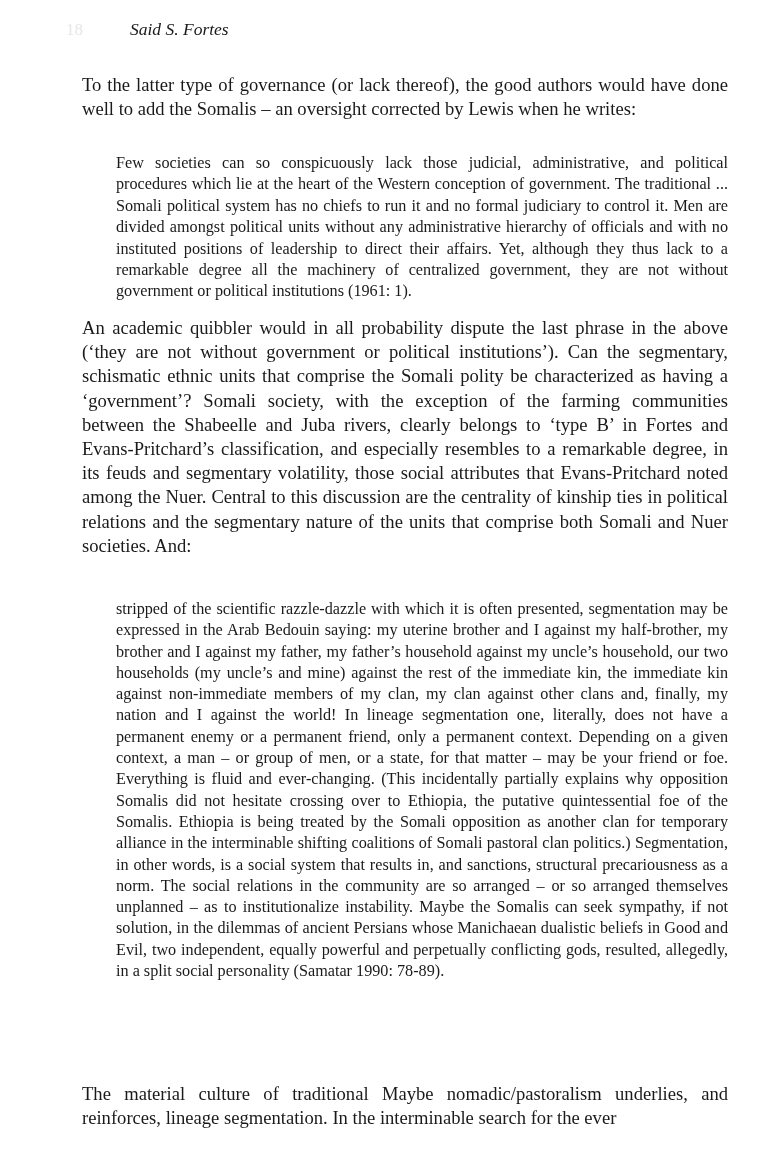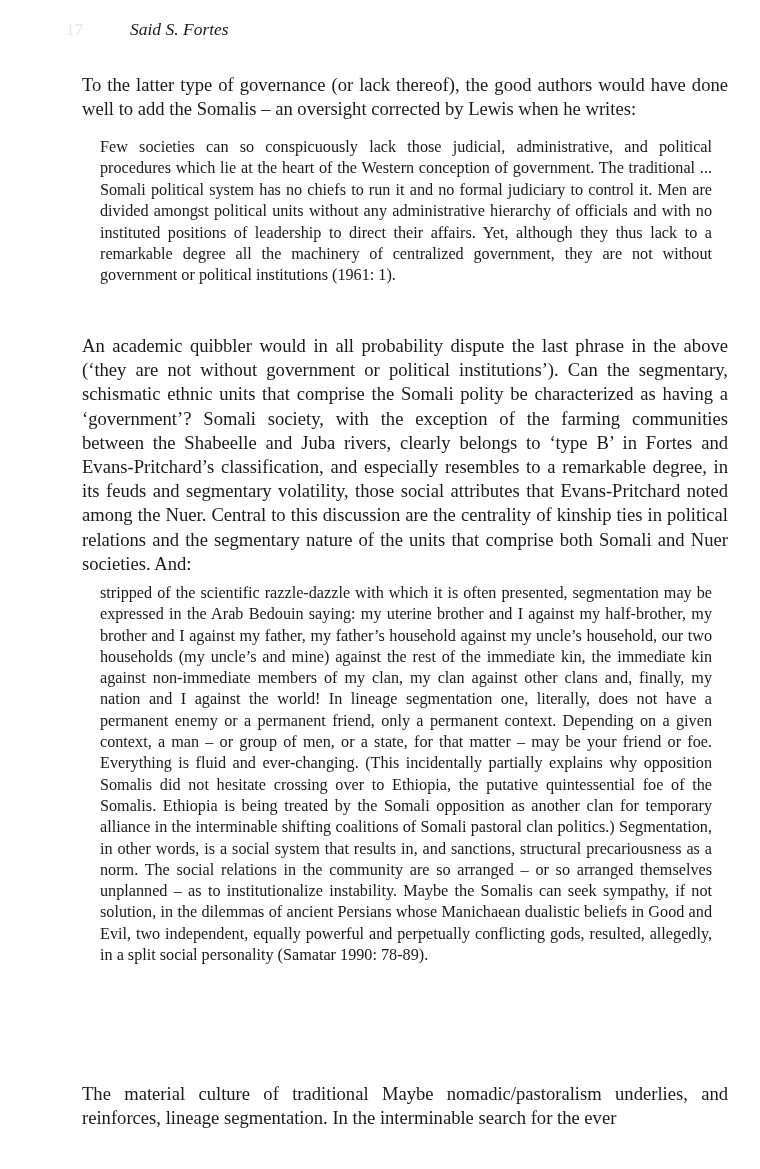--- a/index.html
+++ b/index.html
@@ -1,29 +1,29 @@
 <!DOCTYPE html>
 <html><head>
 <meta charset="utf-8">
 <style>
   html, body { margin: 0; padding: 0; background: #ffffff; }
   body { width: 760px; height: 1169px; position: relative; overflow: hidden; color: #1a1a1a; font-family: "Liberation Serif", "DejaVu Serif", serif; }
   .page-number { position: absolute; left: 66px; top: 20px; font-size: 17px; color: #e6e6e6; }
   .running-head { position: absolute; left: 130px; top: 19px; font-size: 17.5px; font-style: italic; color: #1a1a1a; }
   .para { position: absolute; left: 66px; width: 646px; font-size: 18.6px; line-height: 24.2px; text-align: justify; margin: 16px; }
-  .quote { position: absolute; left: 100px; width: 612px; font-size: 16.2px; line-height: 21.3px; text-align: justify; margin: 0; }
+  .quote { position: absolute; left: 100px; width: 612px; font-size: 16.2px; line-height: 21.3px; text-align: justify; margin: 16px; }
   #p1 { top: 57px; }
   #q1 { top: 137px; line-height: 21.4px; }
-  #p2 { top: 318px; }
+  #p2 { top: 300px; }
   #q2 { top: 583px; }
   #p3 { top: 1066px; }
 </style>
 </head>
 <body>
 
-<div class="page-number">17</div>
+<div class="page-number">18</div>
 <div class="running-head">Said S. Fortes</div>
 
 <p class="para" id="p1">To the latter type of governance (or lack thereof), the good authors would have done well to add the Somalis – an oversight corrected by Lewis when he writes:</p>
 <blockquote class="quote" id="q1">Few societies can so conspicuously lack those judicial, administrative, and political procedures which lie at the heart of the Western conception of government. The traditional ... Somali political system has no chiefs to run it and no formal judiciary to control it. Men are divided amongst political units without any administrative hierarchy of officials and with no instituted positions of leadership to direct their affairs. Yet, although they thus lack to a remarkable degree all the machinery of centralized government, they are not without government or political institutions (1961: 1).</blockquote>
 <p class="para" id="p2">An academic quibbler would in all probability dispute the last phrase in the above (‘they are not without government or political institutions’). Can the segmentary, schismatic ethnic units that comprise the Somali polity be characterized as having a ‘government’? Somali society, with the exception of the farming communities between the Shabeelle and Juba rivers, clearly belongs to ‘type B’ in Fortes and Evans-Pritchard’s classification, and especially resembles to a remarkable degree, in its feuds and segmentary volatility, those social attributes that Evans-Pritchard noted among the Nuer. Central to this discussion are the centrality of kinship ties in political relations and the segmentary nature of the units that comprise both Somali and Nuer societies. And:</p>
 <blockquote class="quote" id="q2">stripped of the scientific razzle-dazzle with which it is often presented, segmentation may be expressed in the Arab Bedouin saying: my uterine brother and I against my half-brother, my brother and I against my father, my father’s household against my uncle’s household, our two households (my uncle’s and mine) against the rest of the immediate kin, the immediate kin against non-immediate members of my clan, my clan against other clans and, finally, my nation and I against the world! In lineage segmentation one, literally, does not have a permanent enemy or a permanent friend, only a permanent context. Depending on a given context, a man – or group of men, or a state, for that matter – may be your friend or foe. Everything is fluid and ever-changing. (This incidentally partially explains why opposition Somalis did not hesitate crossing over to Ethiopia, the putative quintessential foe of the Somalis. Ethiopia is being treated by the Somali opposition as another clan for temporary alliance in the interminable shifting coalitions of Somali pastoral clan politics.) Segmentation, in other words, is a social system that results in, and sanctions, structural precariousness as a norm. The social relations in the community are so arranged – or so arranged themselves unplanned – as to institutionalize instability. Maybe the Somalis can seek sympathy, if not solution, in the dilemmas of ancient Persians whose Manichaean dualistic beliefs in Good and Evil, two independent, equally powerful and perpetually conflicting gods, resulted, allegedly, in a split social personality (Samatar 1990: 78-89).</blockquote>
 <p class="para" id="p3">The material culture of traditional Maybe nomadic/pastoralism underlies, and reinforces, lineage segmentation. In the interminable search for the ever</p>
 
 </body></html>

